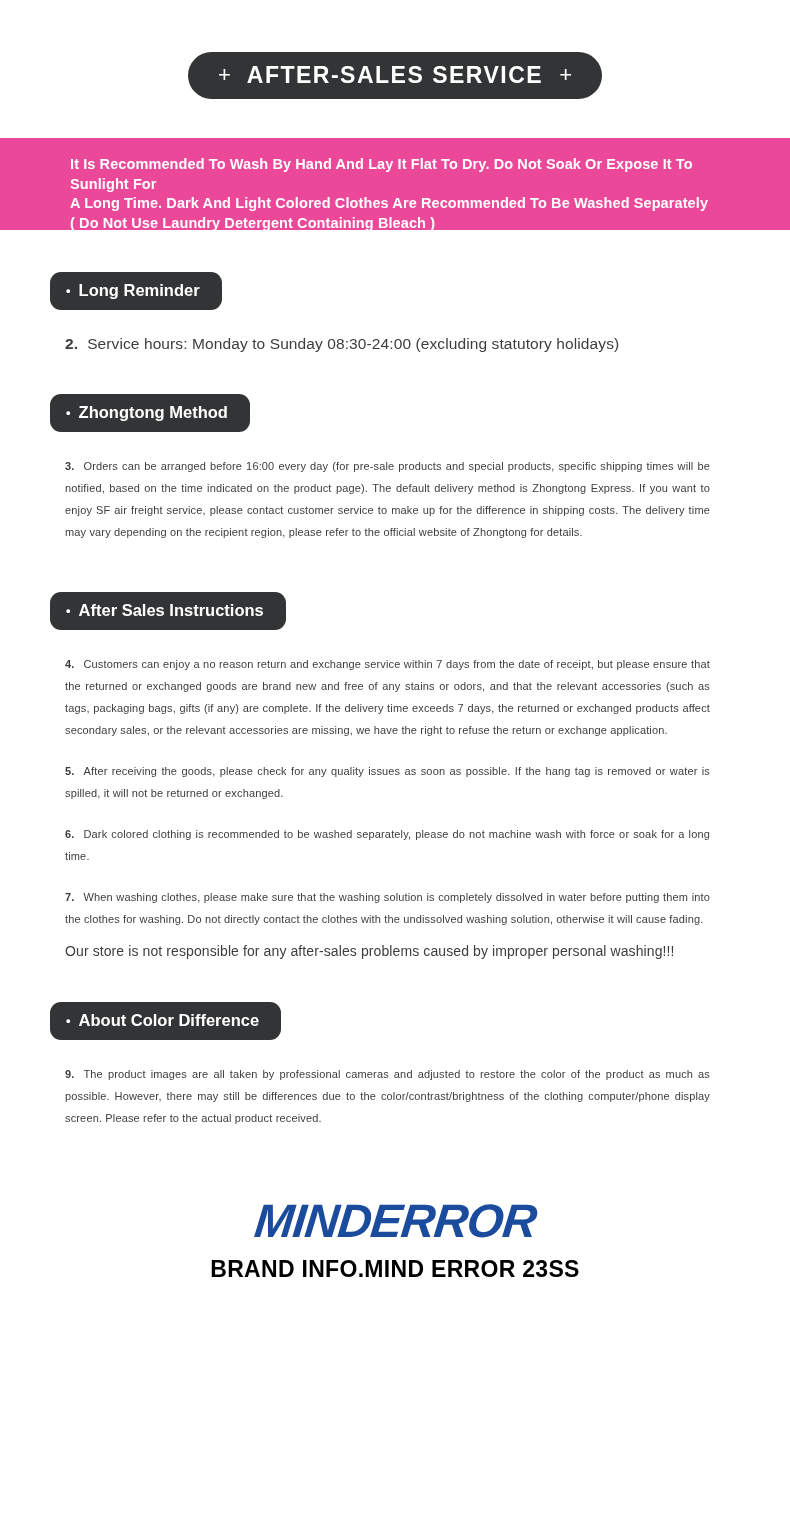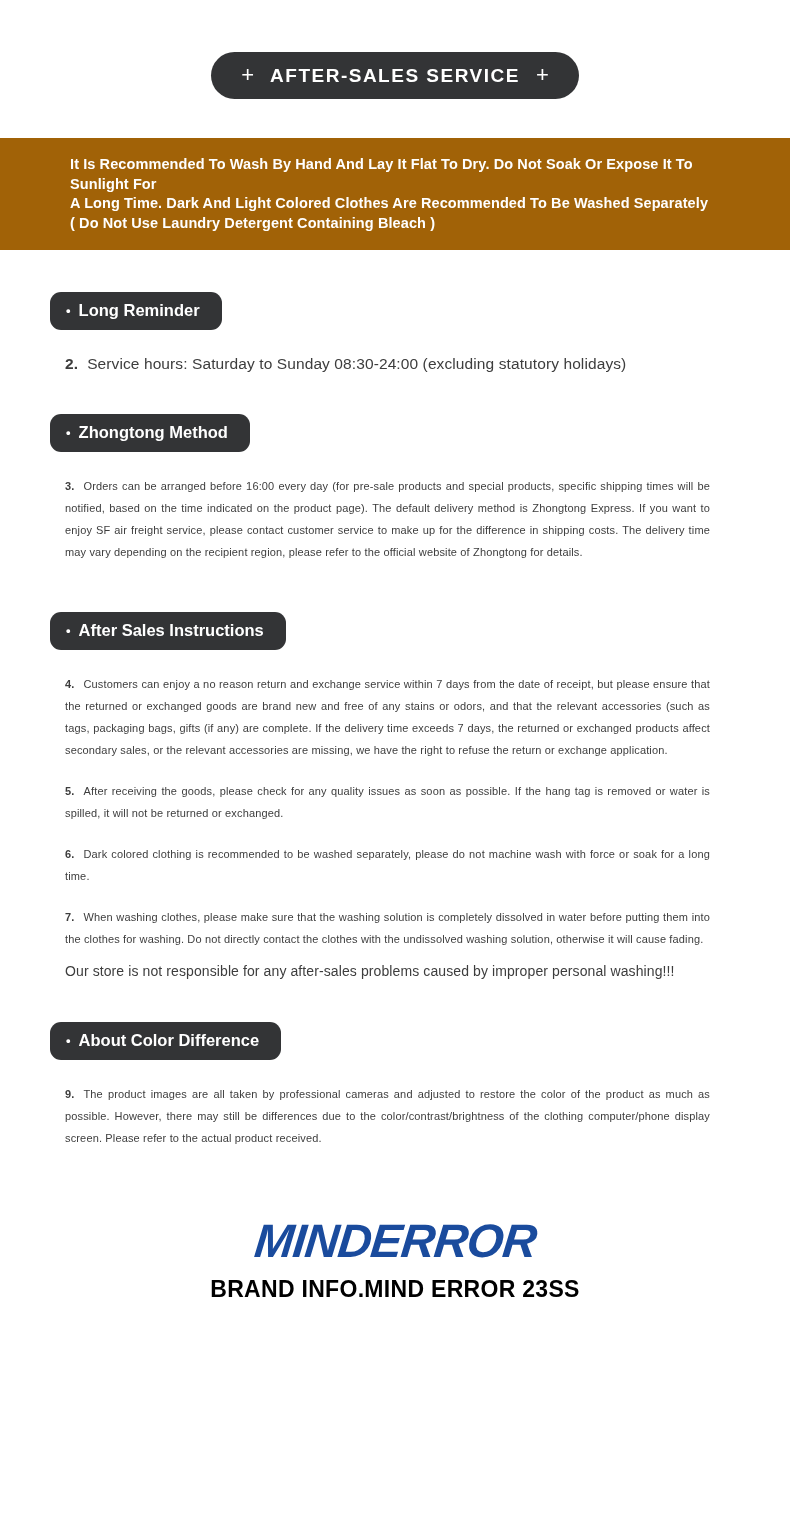--- a/index.html
+++ b/index.html
@@ -30,30 +30,30 @@
     padding: 0 30px;
   }
   .title-pill .plus {
     font-weight: 400;
     font-size: 22px;
     line-height: 1;
     margin-top: -2px;
   }
   .title-pill .title-text {
     font-weight: 700;
-    font-size: 19px;
+    font-size: 23px;
     letter-spacing: 1.5px;
   }
 
   
   .banner {
     margin-top: 39px;
-    background: #a16207;
+    background: #ec4899;
     color: #ffffff;
-    height: 112px;
+    height: 92px;
     box-sizing: border-box;
     padding: 17px 60px 0 70px;
     font-size: 14.5px;
     line-height: 19.5px;
     font-weight: 600;
     white-space: pre-line;
     letter-spacing: 0.1px;
   }
 
   
@@ -147,21 +147,21 @@
 
 <div class="content">
 
   
   <div class="section-pill sec-kind">
     <span class="dot">•</span>
     <span>Long Reminder</span>
   </div>
   <div class="items-short">
     <div class="item-line">
-      <span class="num">2.</span><span>Service hours: Saturday to Sunday 08:30-24:00 (excluding statutory holidays)</span>
+      <span class="num">2.</span><span>Service hours: Monday to Sunday 08:30-24:00 (excluding statutory holidays)</span>
     </div>
   </div>
 
   
   <div class="section-pill sec-delivery">
     <span class="dot">•</span>
     <span>Zhongtong Method</span>
   </div>
   <p class="para">
     <span class="num">3.</span><span>Orders can be arranged before 16:00 every day (for pre-sale products and special products, specific shipping times will be notified, based on the time indicated on the product page). The default delivery method is Zhongtong Express. If you want to enjoy SF air freight service, please contact customer service to make up for the difference in shipping costs. The delivery time may vary depending on the recipient region, please refer to the official website of Zhongtong for details.</span>

